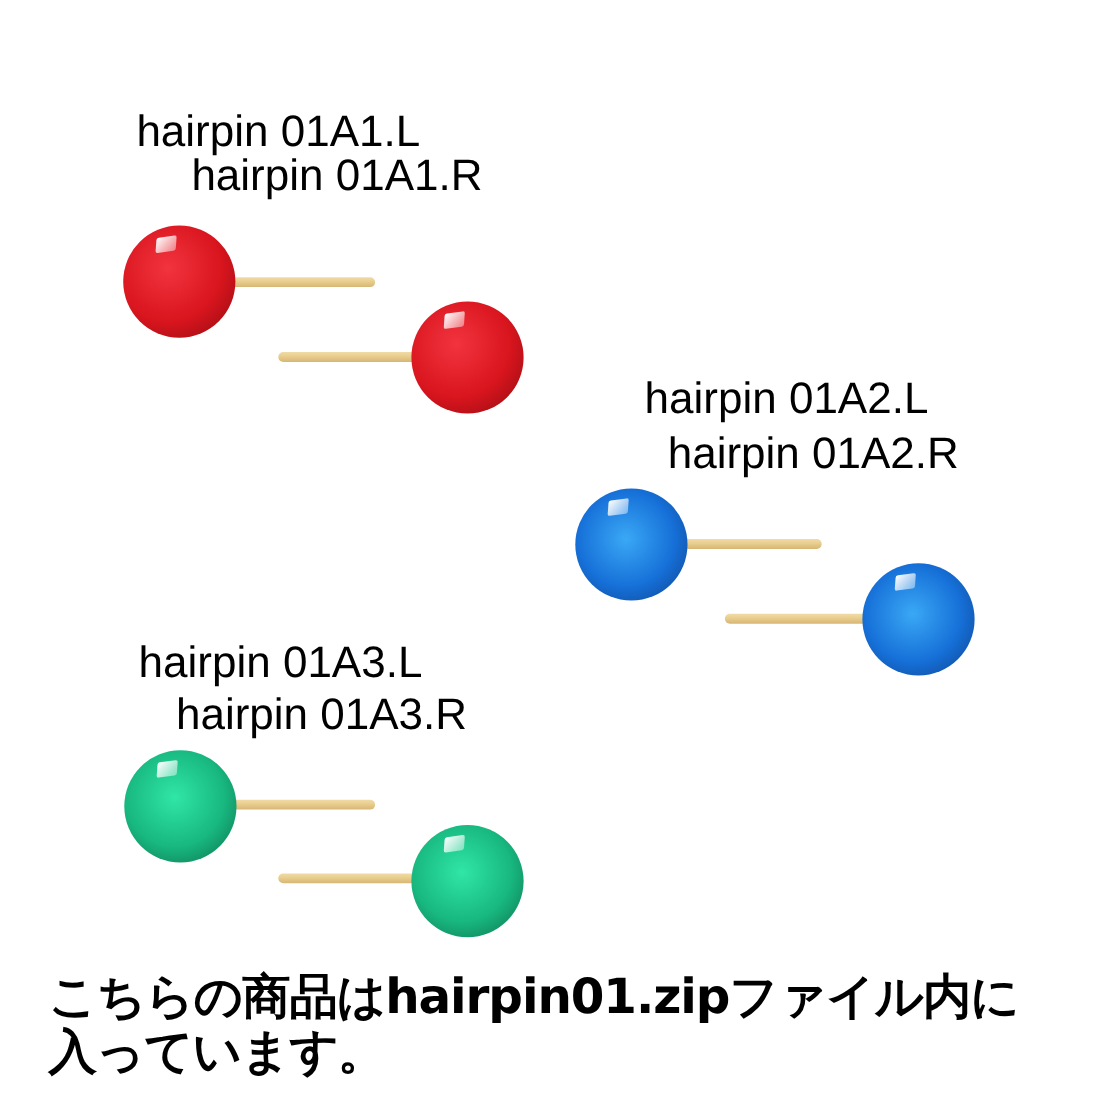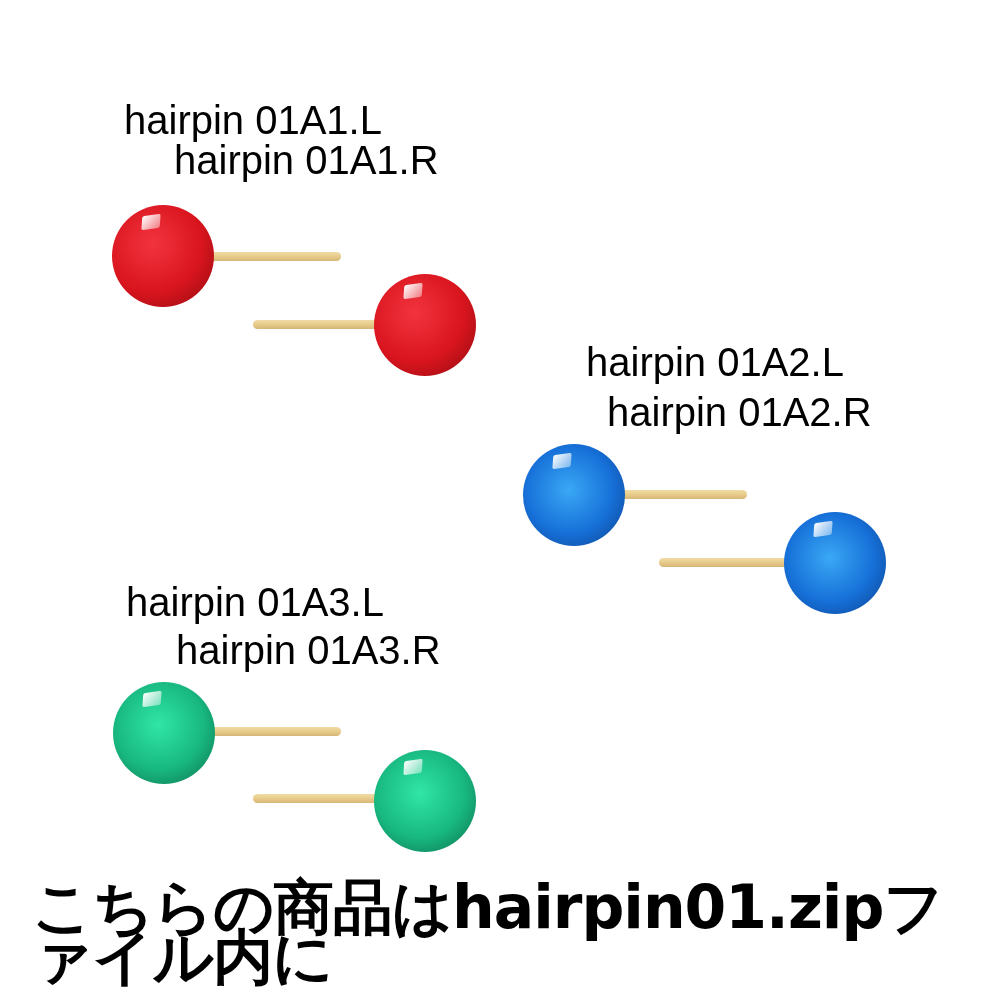--- a/index.html
+++ b/index.html
@@ -6,21 +6,21 @@
   body { width: 1000px; height: 1000px; position: relative; overflow: hidden;
          font-family: "Liberation Sans", sans-serif; color: #000; }
   .label { position: absolute; font-size: 40px; line-height: 44px; white-space: nowrap; letter-spacing: 0px; }
   .pin { position: absolute; }
   .wire { position: absolute; height: 9px; border-radius: 5px;
           background: linear-gradient(180deg, #f1dba6 0%, #e8cd8d 45%, #d6b676 100%); }
   .ball { position: absolute; width: 102px; height: 102px; border-radius: 50%; }
   .ball .hl { position: absolute; width: 18px; height: 14px; left: 30px; top: 10px;
               background: linear-gradient(135deg, #ffffff, rgba(255,255,255,0.4));
               transform: skew(-12deg) rotate(-8deg); border-radius: 2px; }
-  .footer { position: absolute; left: 32px; top: 882px; font-size: 60px; line-height: 50px;
+  .footer { position: absolute; left: 44px; top: 882px; font-size: 44px; line-height: 50px;
             font-weight: bold; font-family: "DejaVu Sans", sans-serif; letter-spacing: -1px; }
 </style>
 </head>
 <body>
 
 <div class="label" style="left:124px; top:98px;">hairpin 01A1.L</div>
 <div class="label" style="left:174px; top:138px;">hairpin 01A1.R</div>
 
 <div class="pin">
   <div class="wire" style="left:205px; top:252px; width:136px;"></div>
@@ -45,30 +45,31 @@
     </div>
 </div>
 <div class="pin">
   <div class="wire" style="left:659px; top:558px; width:132px;"></div>
   <div class="ball" style="left:784px; top:512px; background: radial-gradient(circle at 45% 45%, #3aa8f5 0%, #1670d8 55%, #0d3f8a 100%);">
       <div class="hl"></div>
     </div>
 </div>
 
 <div class="label" style="left:126px; top:580px;">hairpin 01A3.L</div>
-<div class="label" style="left:176px; top:628px;">hairpin 01A3.R</div>
+<div class="label" style="left:160px; top:628px;">hairpin 01A3.R</div>
 
 <div class="pin">
   <div class="wire" style="left:205px; top:727px; width:136px;"></div>
   <div class="ball" style="left:113px; top:682px; background: radial-gradient(circle at 45% 42%, #30e6a6 0%, #18b880 55%, #0b6a48 100%);">
       <div class="hl"></div>
     </div>
 </div>
 <div class="pin">
   <div class="wire" style="left:253px; top:794px; width:130px;"></div>
   <div class="ball" style="left:374px; top:750px; background: radial-gradient(circle at 45% 42%, #30e6a6 0%, #18b880 55%, #0b6a48 100%);">
       <div class="hl"></div>
     </div>
 </div>
 
 <div class="footer">
   <div>こちらの商品はhairpin01.zipファイル内に</div>
+  <div>入っています。</div>
 </div>
 
 </body></html>

